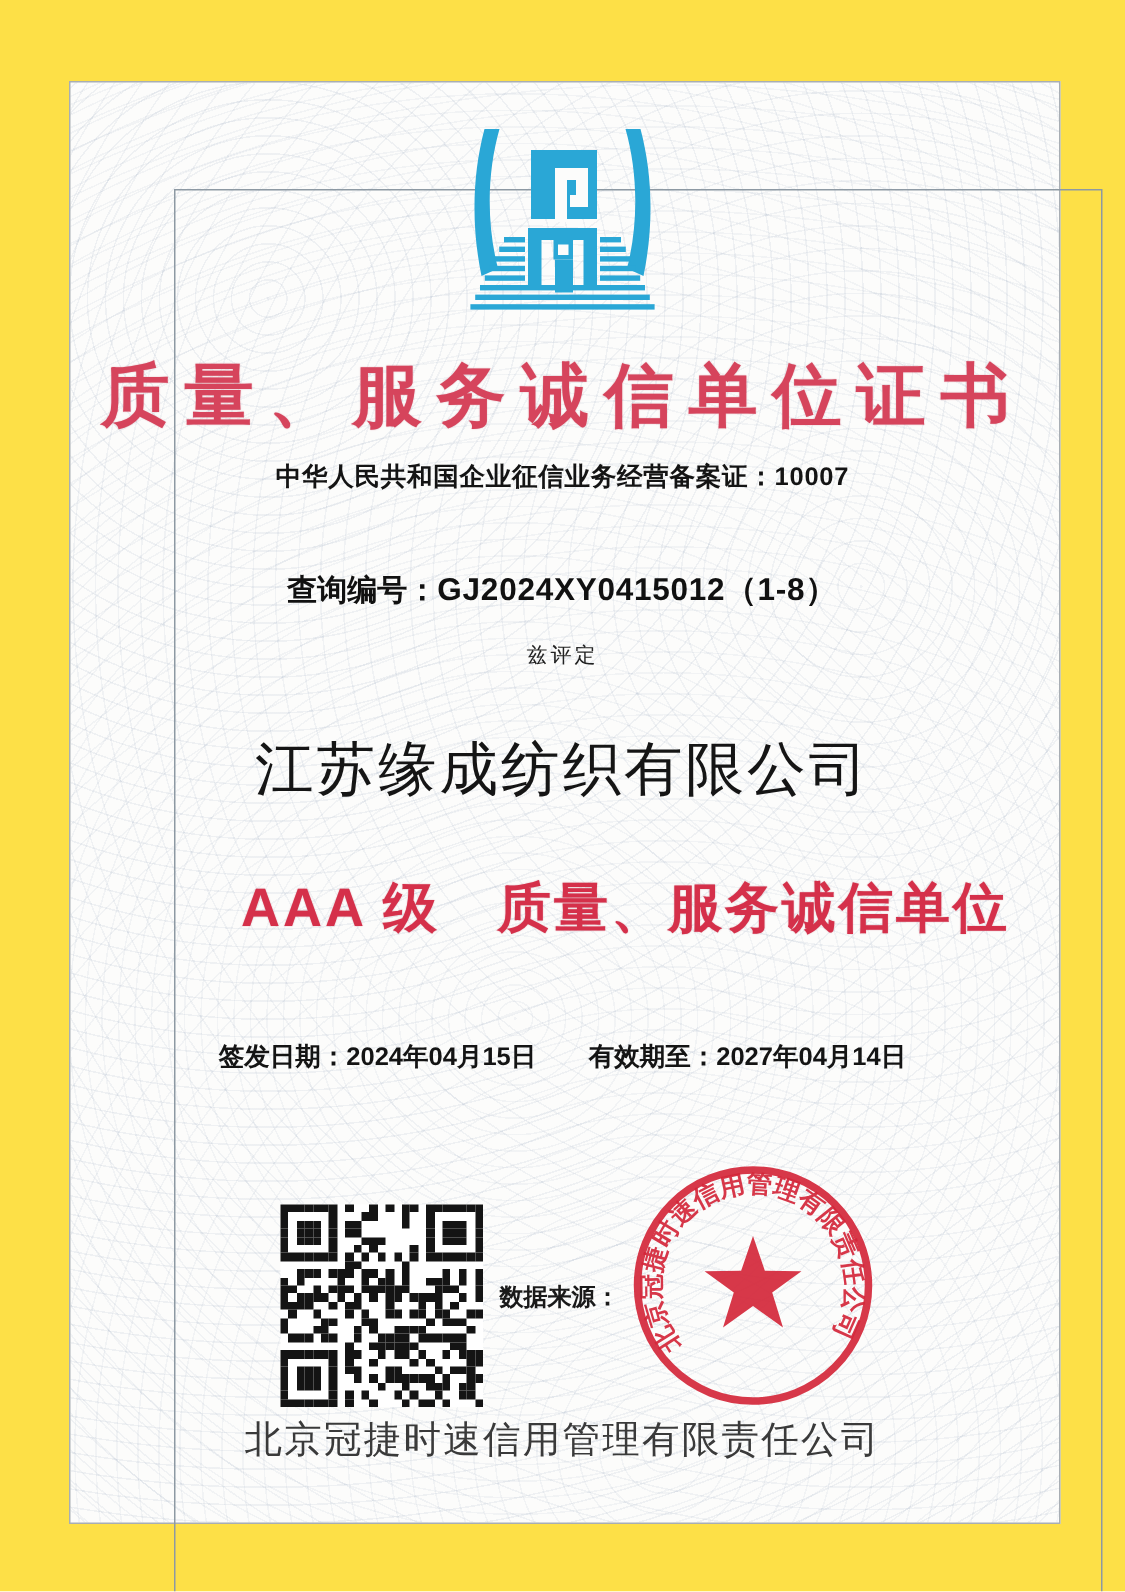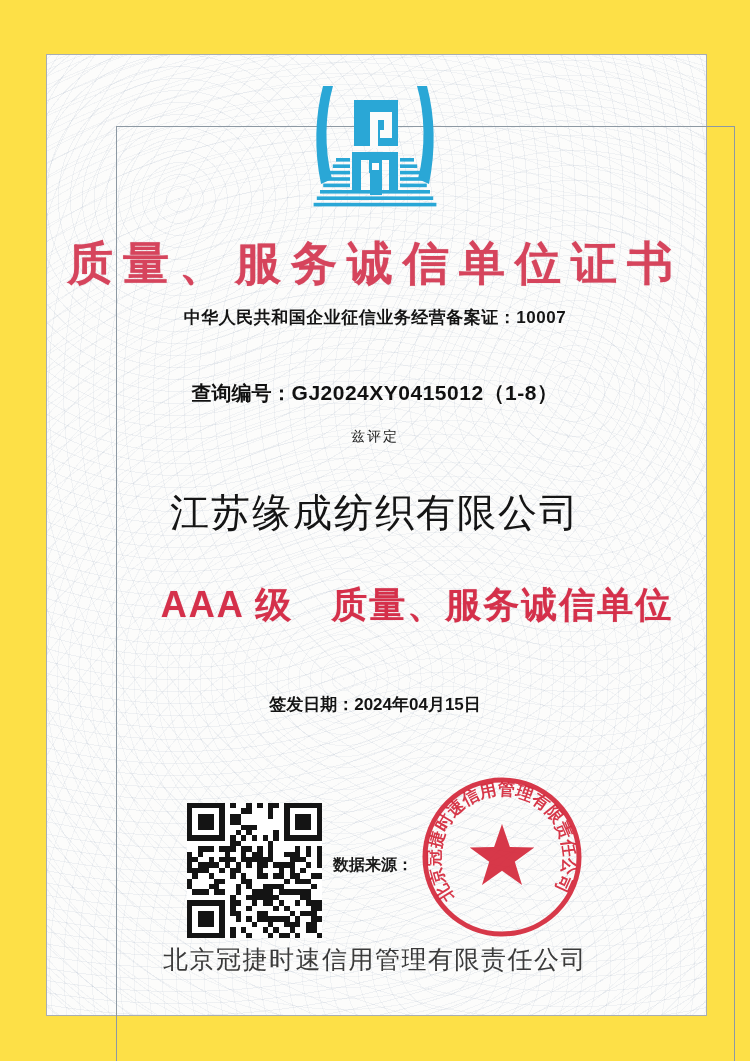--- a/index.html
+++ b/index.html
@@ -112,20 +112,21 @@
   <div class="abs query-line">
     <span>查询编号：</span><span class="num">GJ2024XY0415012（1-8）</span>
   </div>
 
   <div class="abs intro">兹评定</div>
   <div class="abs company">江苏缘成纺织有限公司</div>
   <div class="abs award">AAA 级　质量、服务诚信单位</div>
 
   <div class="abs dates">
     <span>签发日期：2024年04月15日</span>
+    <span>有效期至：2027年04月14日</span>
   </div>
 
   <div class="abs address">
   </div>
 
   <div class="qr" id="qr">
       <div class="on"></div>
       <div class="on"></div>
       <div class="on"></div>
       <div class="on"></div>

